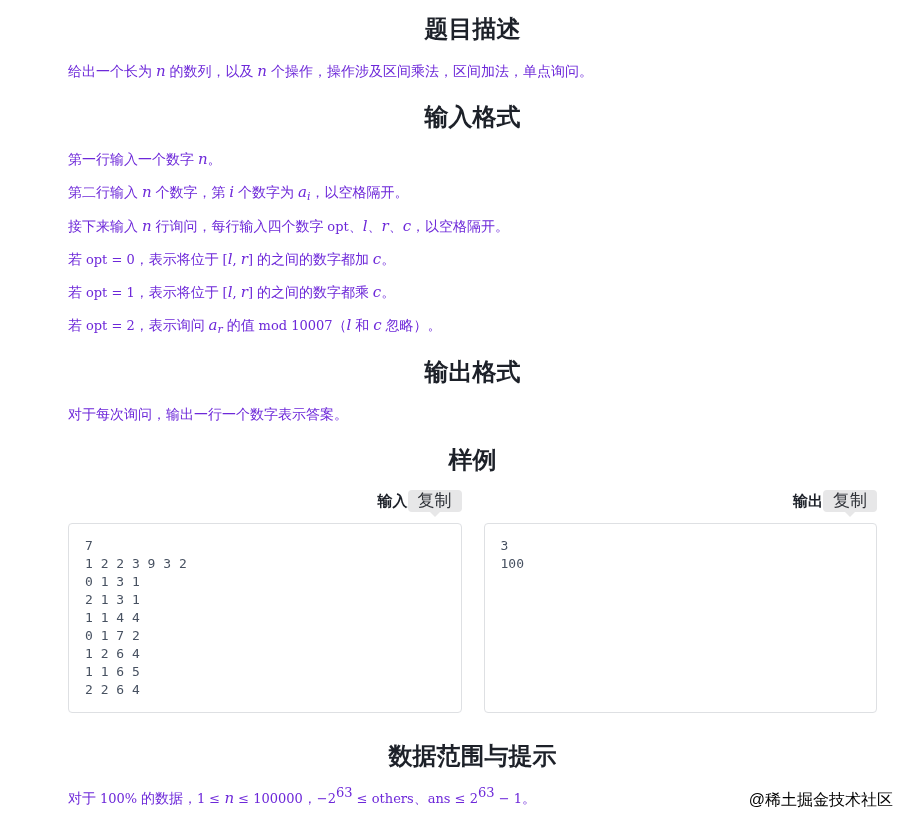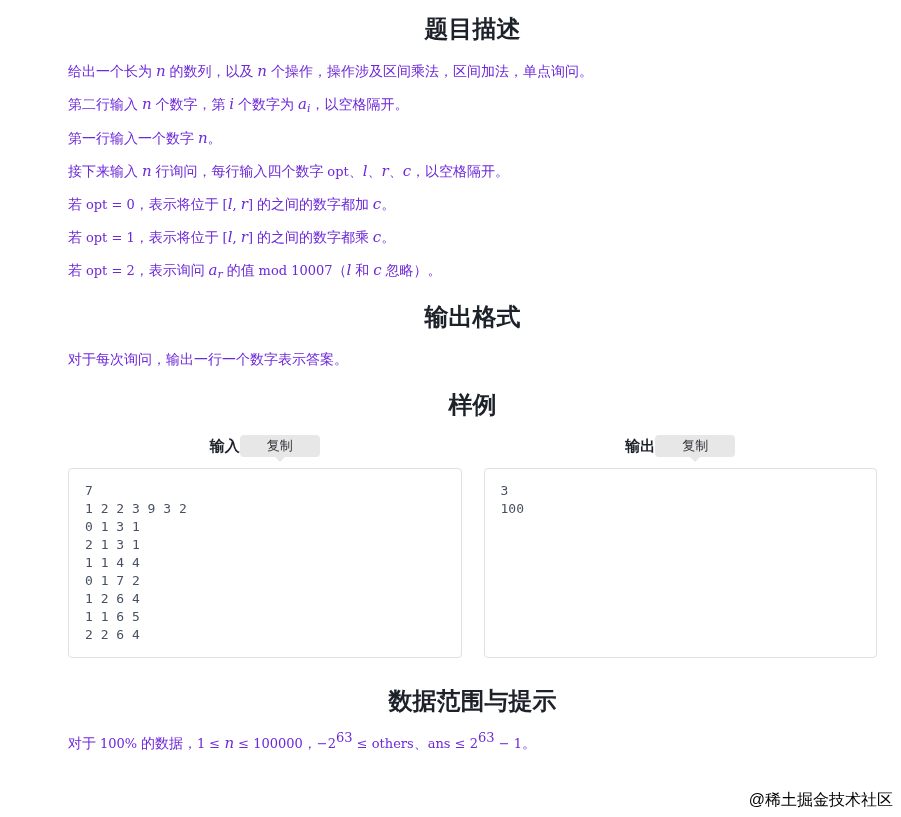--- a/index.html
+++ b/index.html
@@ -16,25 +16,25 @@
   h2.sec.first{margin-top:0;}
   p.para{font-size:14px;line-height:25px;margin:0 0 8px;color:#6d28d9;}
   
   .mr{font-family:"DejaVu Serif","Liberation Serif",serif;font-size:13px;font-style:normal;}
   .mv{font-family:"DejaVu Serif","Liberation Serif",serif;font-size:15px;font-style:italic;}
   .msub{font-size:11px;position:relative;top:0.25em;}
   .msup{font-size:13px;position:relative;top:-0.45em;}
   
   .sample-grid{display:flex;gap:22px;margin-bottom:28px;}
   .sample-col{flex:1;min-width:0;}
-  .sample-head{display:flex;justify-content:center;align-items:flex-start;margin-bottom:9px;height:24px;}
+  .sample-head{display:flex;justify-content:flex-end;align-items:flex-start;margin-bottom:9px;height:24px;}
   .sample-label{font-size:15px;font-weight:700;color:#1d2129;line-height:22px;}
   .copy-btn{
-    position:relative;background:#e7e7e8;color:#2f3238;font-size:13px;line-height:14px;
-    padding:4px 27px;border-radius:4px;border:none;cursor:pointer;
+    position:relative;background:#e7e7e8;color:#2f3238;font-size:17px;line-height:14px;
+    padding:4px 10px;border-radius:4px;border:none;cursor:pointer;
     font-family:"Liberation Sans","DejaVu Sans",sans-serif;
   }
   .copy-btn::after{
     content:"";position:absolute;top:100%;left:50%;transform:translateX(-50%);
     border:5px solid transparent;border-top-color:#e7e7e8;
   }
   .code-box{
     box-sizing:border-box;height:190px;border:1px solid #dee0e3;border-radius:4px;
     padding:13px 16px;background:#ffffff;overflow:hidden;
   }
@@ -50,22 +50,23 @@
 <body>
 
 <div class="content">
 
   <section>
     <h2 class="sec first">题目描述</h2>
     <p class="para"><span>给出一个长为 </span><span class="mv">n</span><span> 的数列，以及 </span><span class="mv">n</span><span> 个操作，操作涉及区间乘法，区间加法，单点询问。</span></p>
   </section>
 
   <section>
+    <h2 class="sec">输入格式</h2>
+    <p class="para"><span>第一行输入一个数字 </span><span class="mv">n</span><span>。</span></p>
     <p class="para"><span>第二行输入 </span><span class="mv">n</span><span> 个数字，第 </span><span class="mv">i</span><span> 个数字为 </span><span class="mv">a</span><span class="mv msub">i</span><span>，以空格隔开。</span></p>
-    <p class="para"><span>第一行输入一个数字 </span><span class="mv">n</span><span>。</span></p>
     <p class="para"><span>接下来输入 </span><span class="mv">n</span><span> 行询问，每行输入四个数字 </span><span class="mr">opt</span><span>、</span><span class="mv">l</span><span>、</span><span class="mv">r</span><span>、</span><span class="mv">c</span><span>，以空格隔开。</span></p>
     <p class="para"><span>若 </span><span class="mr">opt = 0</span><span>，表示将位于 </span><span class="mr">[</span><span class="mv">l</span><span class="mr">, </span><span class="mv">r</span><span class="mr">]</span><span> 的之间的数字都加 </span><span class="mv">c</span><span>。</span></p>
     <p class="para"><span>若 </span><span class="mr">opt = 1</span><span>，表示将位于 </span><span class="mr">[</span><span class="mv">l</span><span class="mr">, </span><span class="mv">r</span><span class="mr">]</span><span> 的之间的数字都乘 </span><span class="mv">c</span><span>。</span></p>
     <p class="para"><span>若 </span><span class="mr">opt = 2</span><span>，表示询问 </span><span class="mv">a</span><span class="mv msub">r</span><span> 的值 </span><span class="mr">mod 10007</span><span>（</span><span class="mv">l</span><span> 和 </span><span class="mv">c</span><span> 忽略）。</span></p>
   </section>
 
   <section>
     <h2 class="sec">输出格式</h2>
     <p class="para"><span>对于每次询问，输出一行一个数字表示答案。</span></p>
   </section>

